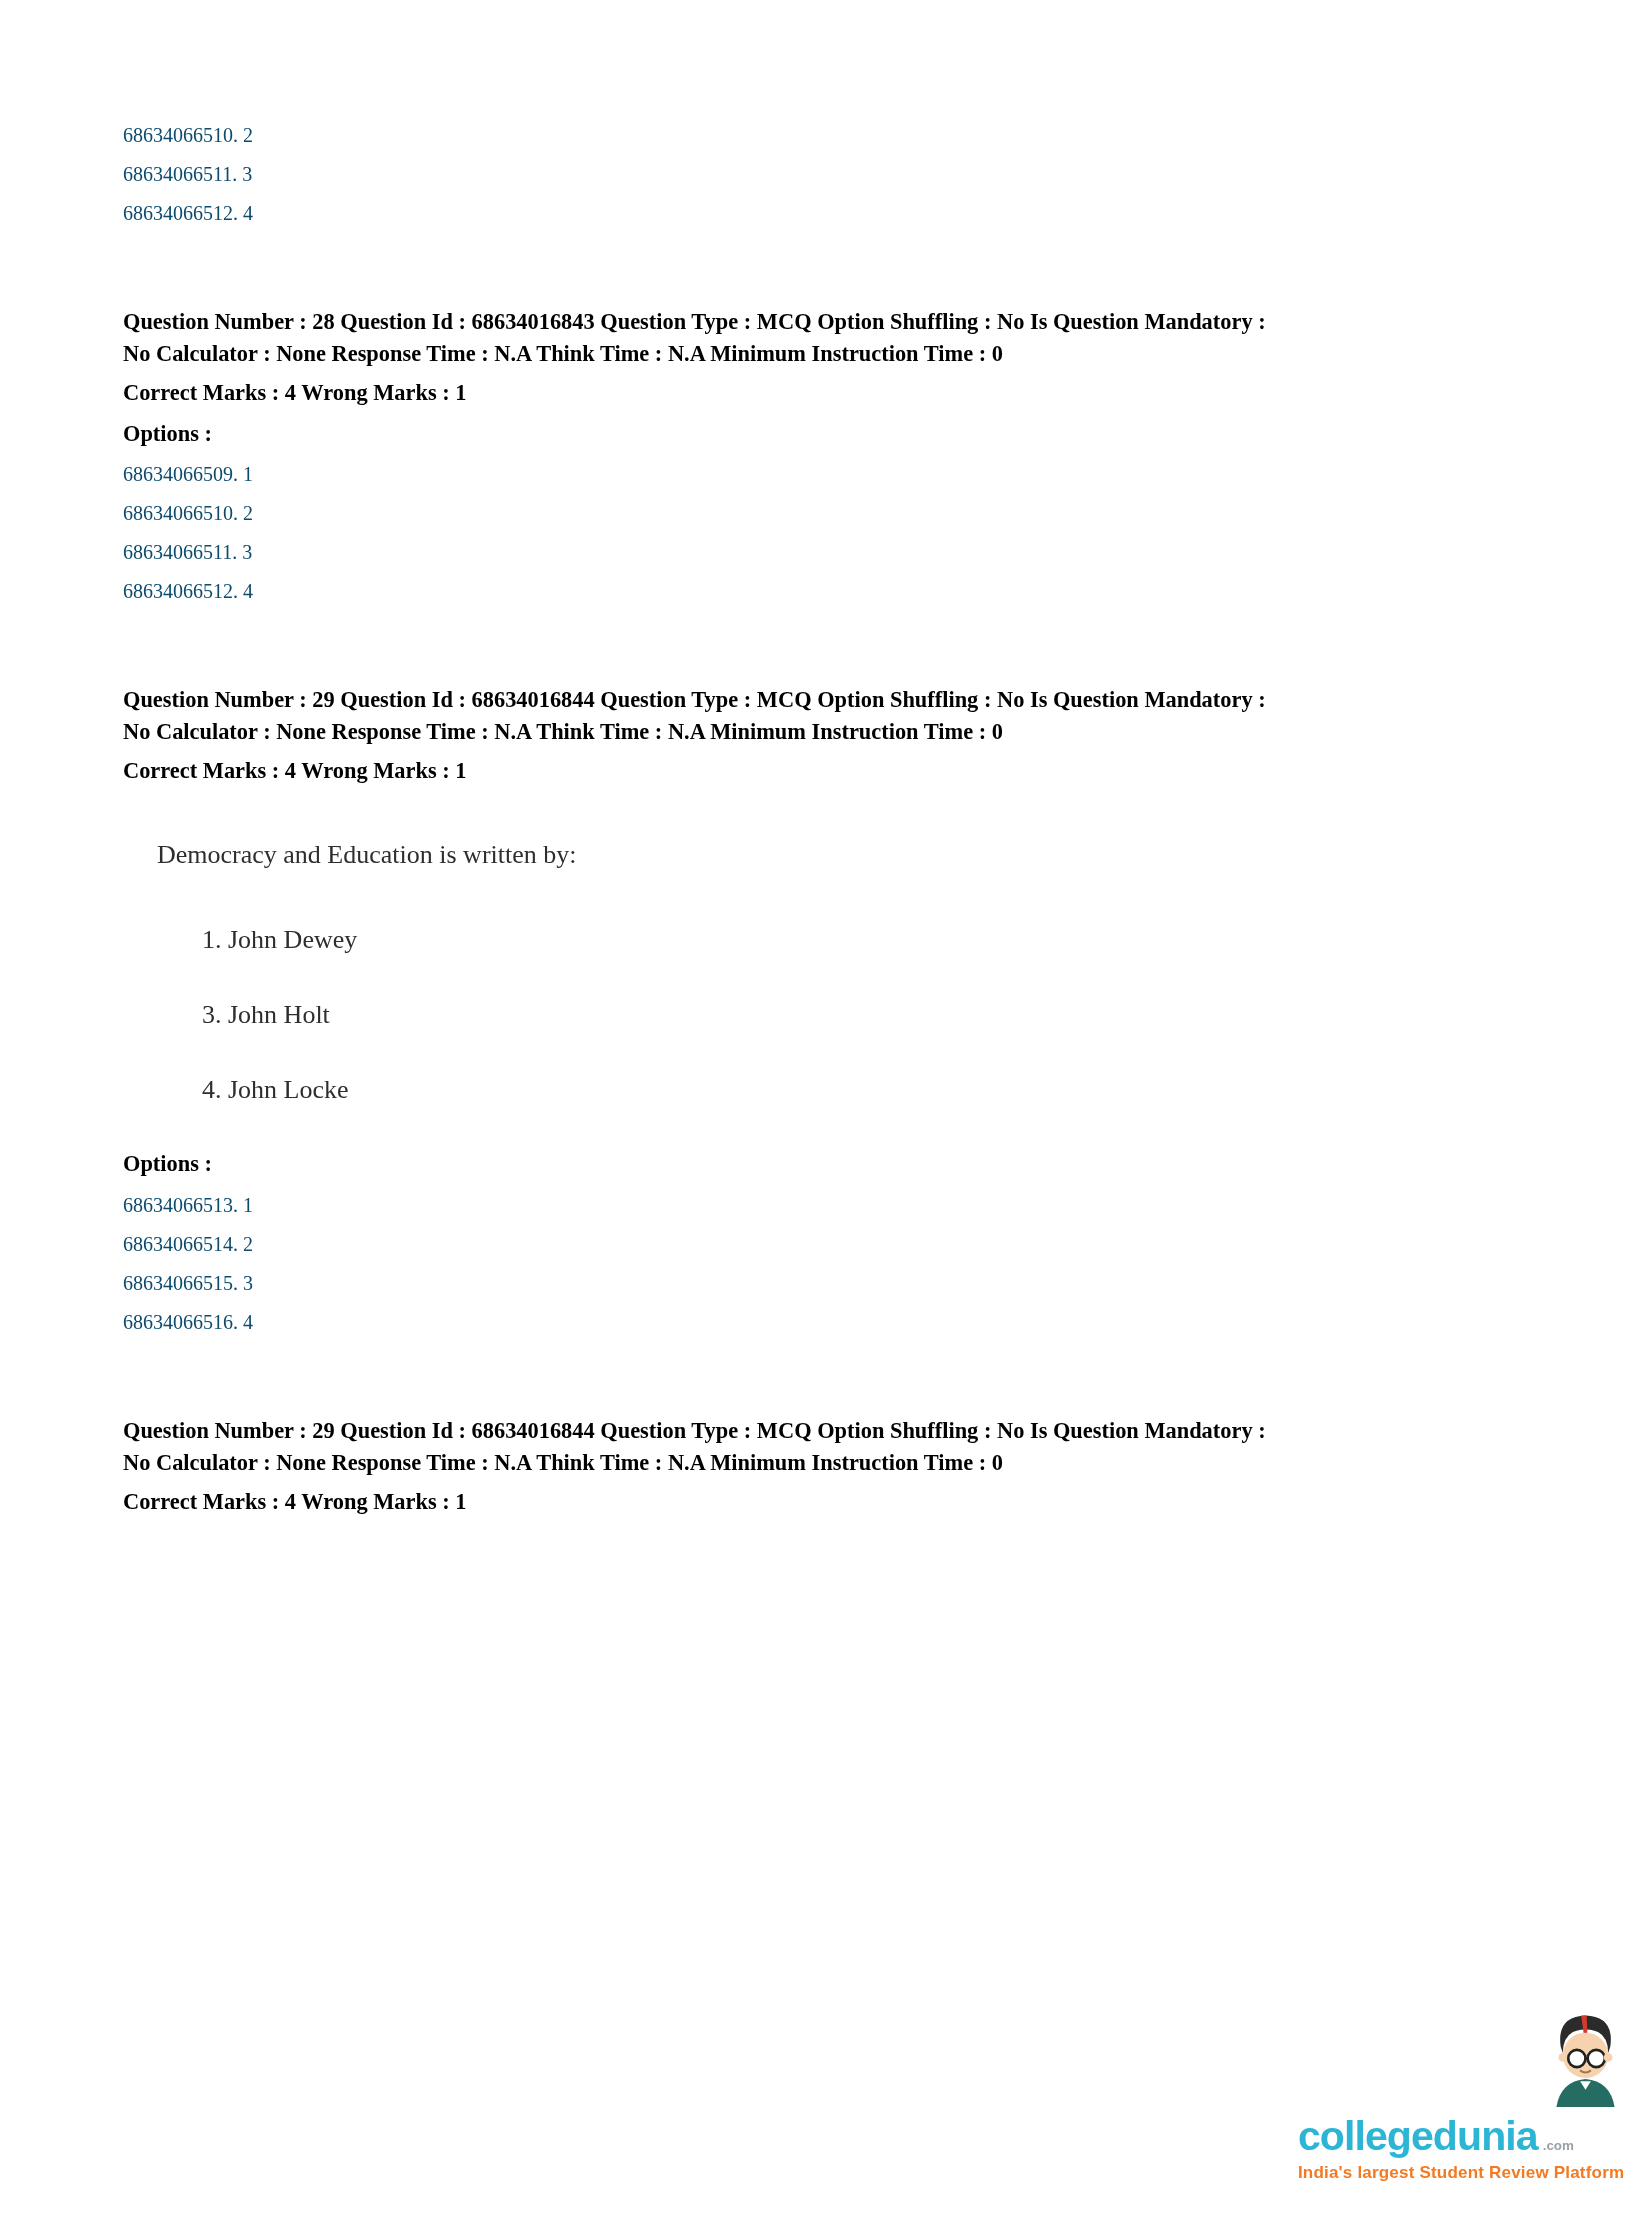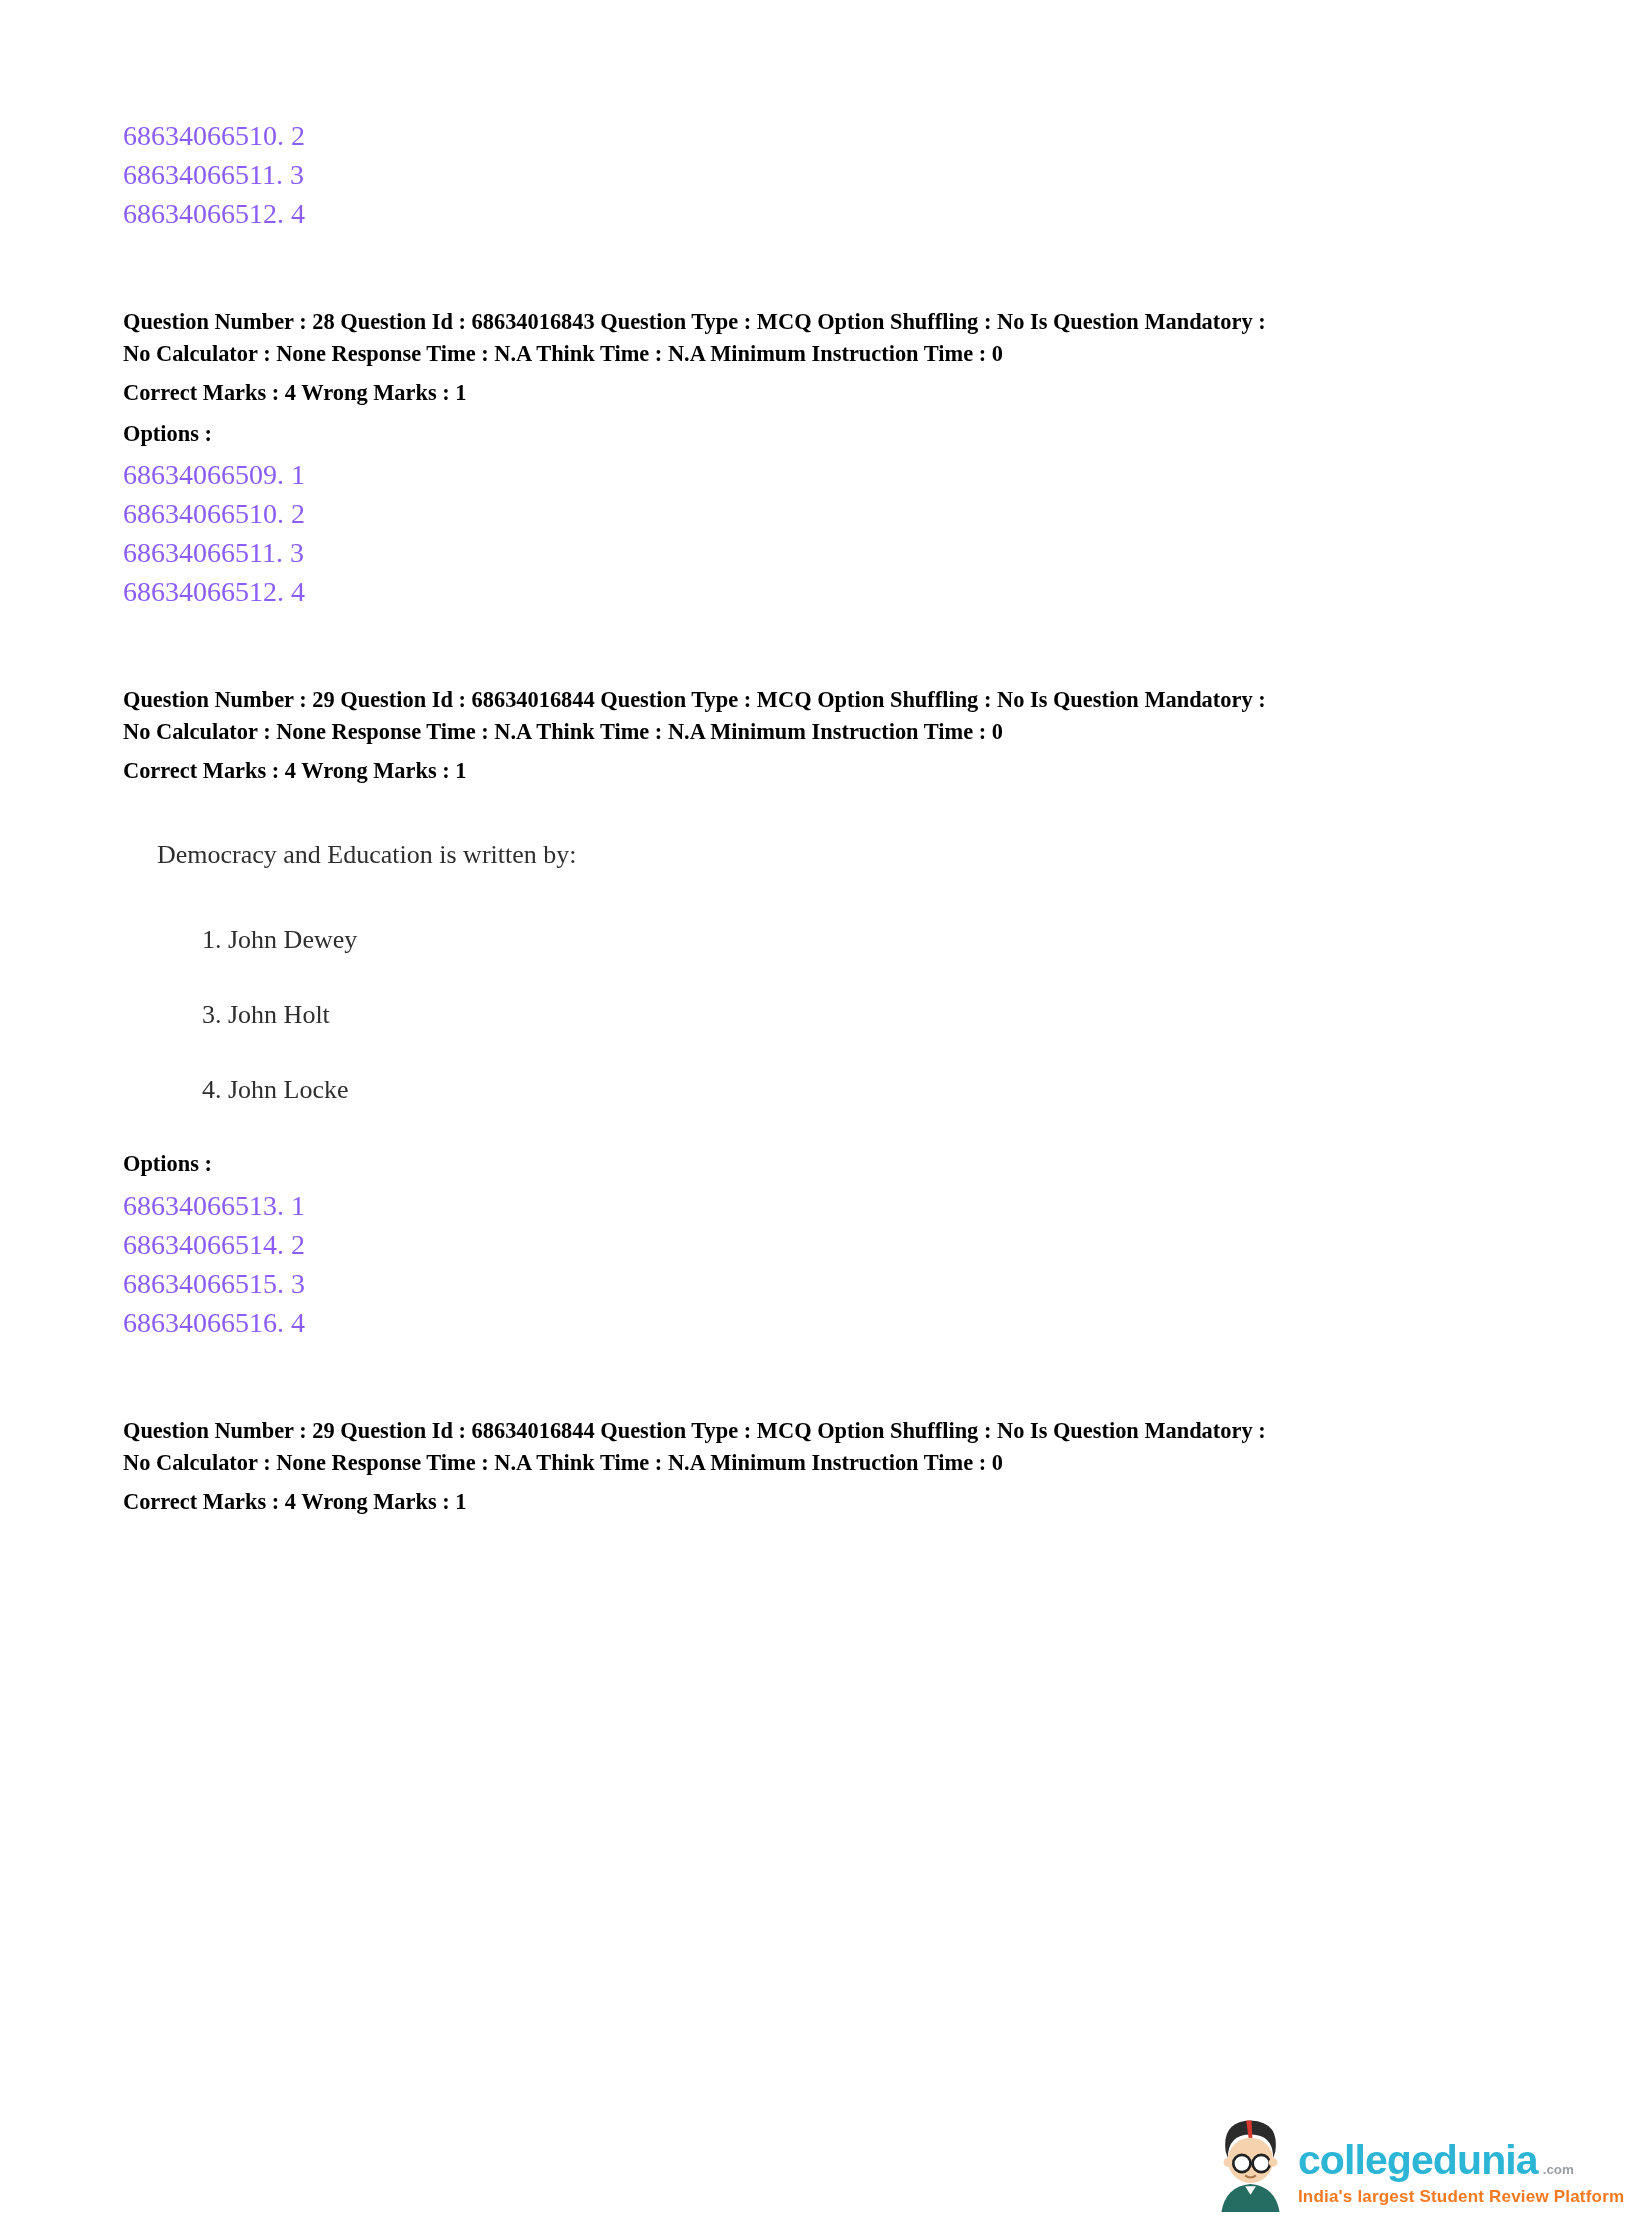--- a/index.html
+++ b/index.html
@@ -12,24 +12,24 @@
     color: #000000;
   }
   .doc {
     width: 1644px;
     min-height: 2217px;
     padding: 116px 81px 36px 123px;
     position: relative;
   }
   
   .id-list p {
-    font-size: 28px;
+    font-size: 20px;
     line-height: 39px;
     font-weight: 400;
-    color: #8b5cf6;
+    color: #0c4a6e;
   }
   
   .q-block { margin-top: 73px; }
   .meta {
     font-size: 22.4px;
     line-height: 32px;
     font-weight: 700;
     color: #000000;
     max-width: 1424px;
   }
@@ -45,24 +45,25 @@
     font-size: 22.4px;
     line-height: 32px;
     font-weight: 700;
     margin-top: 9px;
   }
   .id-list.below-label { margin-top: 5.4px; }
   
   .logo {
     position: absolute;
     right: 19.7px;
-    bottom: 5px;
+    bottom: 29px;
     display: flex;
     align-items: flex-end;
     gap: 9px;
+    flex-direction: column;
   }
   .mascot { display: inline-block; line-height: 0; }
   .logo-text { padding-bottom: 5.4px; }
   .brand-line { display: flex; align-items: baseline; }
   .brand {
     font-family: "Liberation Sans", sans-serif;
     font-size: 41px;
     font-weight: 700;
     letter-spacing: -0.9px;
     color: #2cb5d4;

